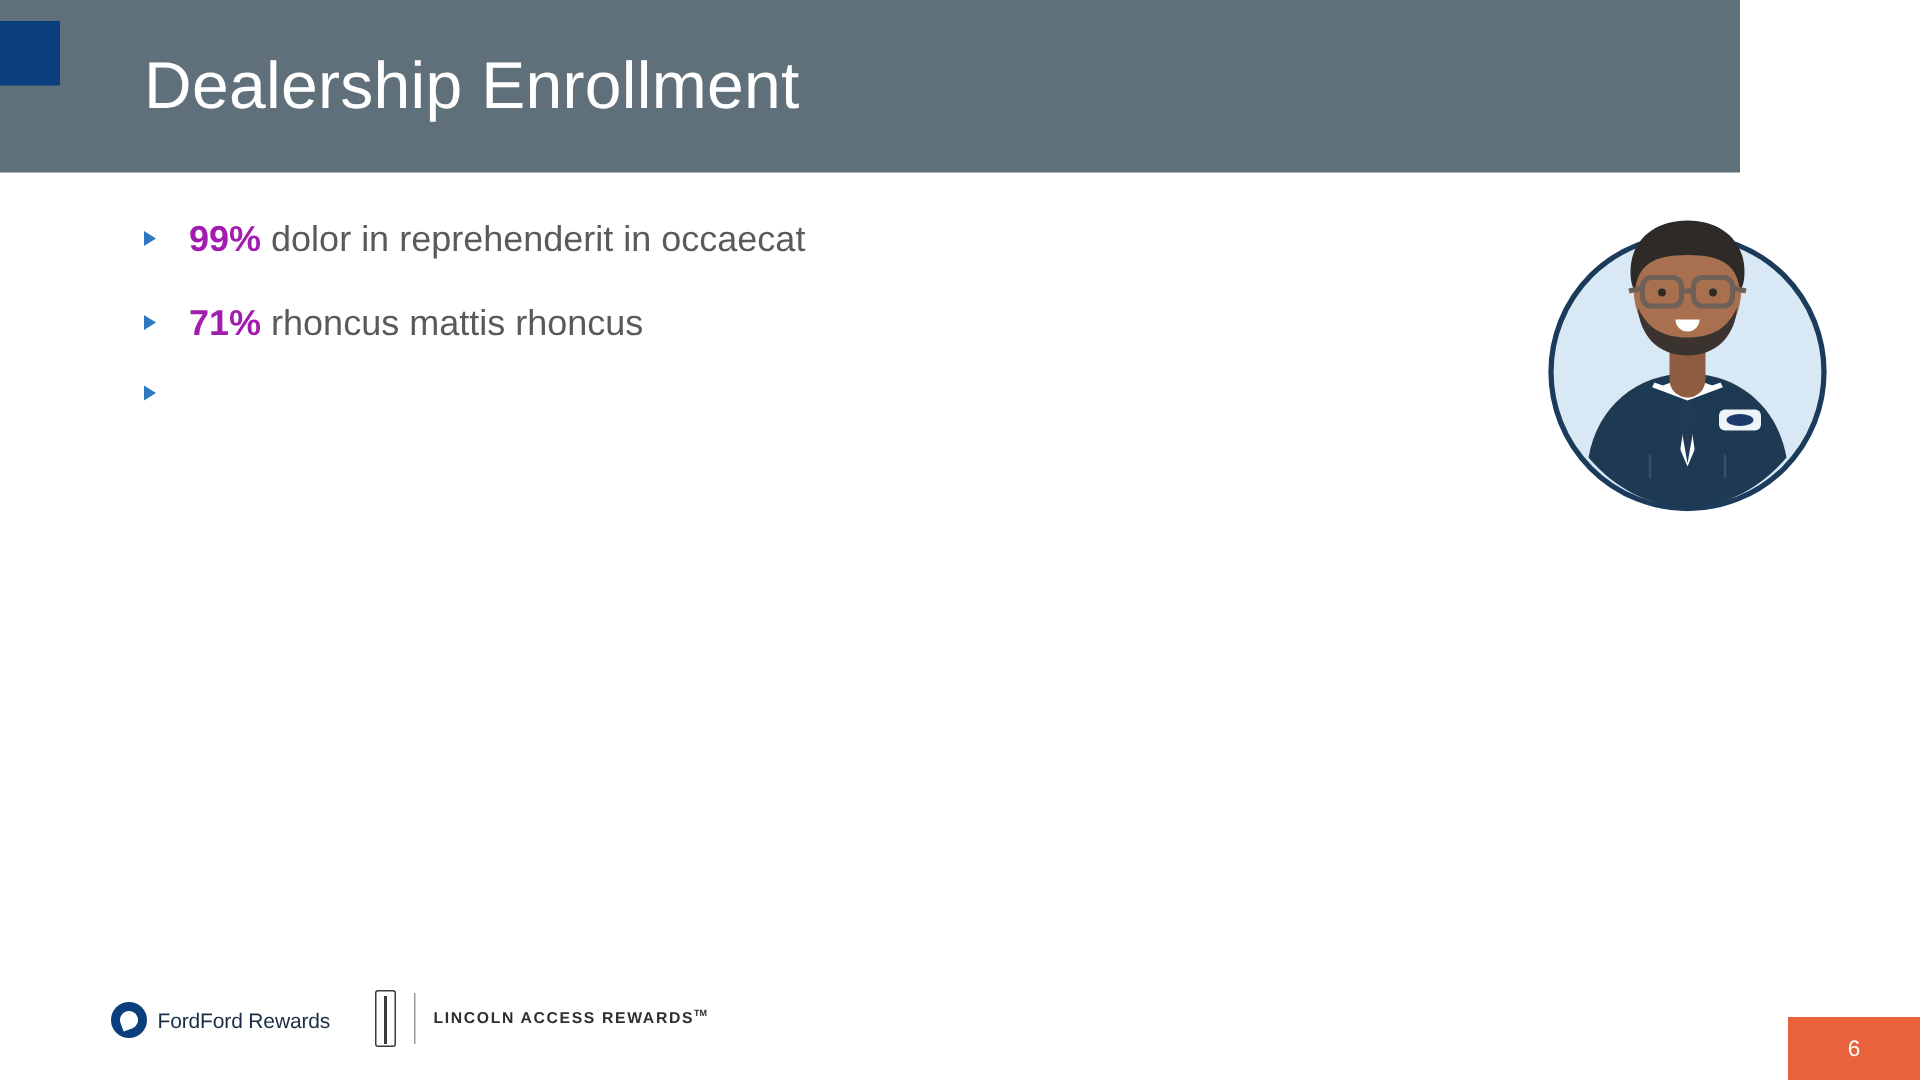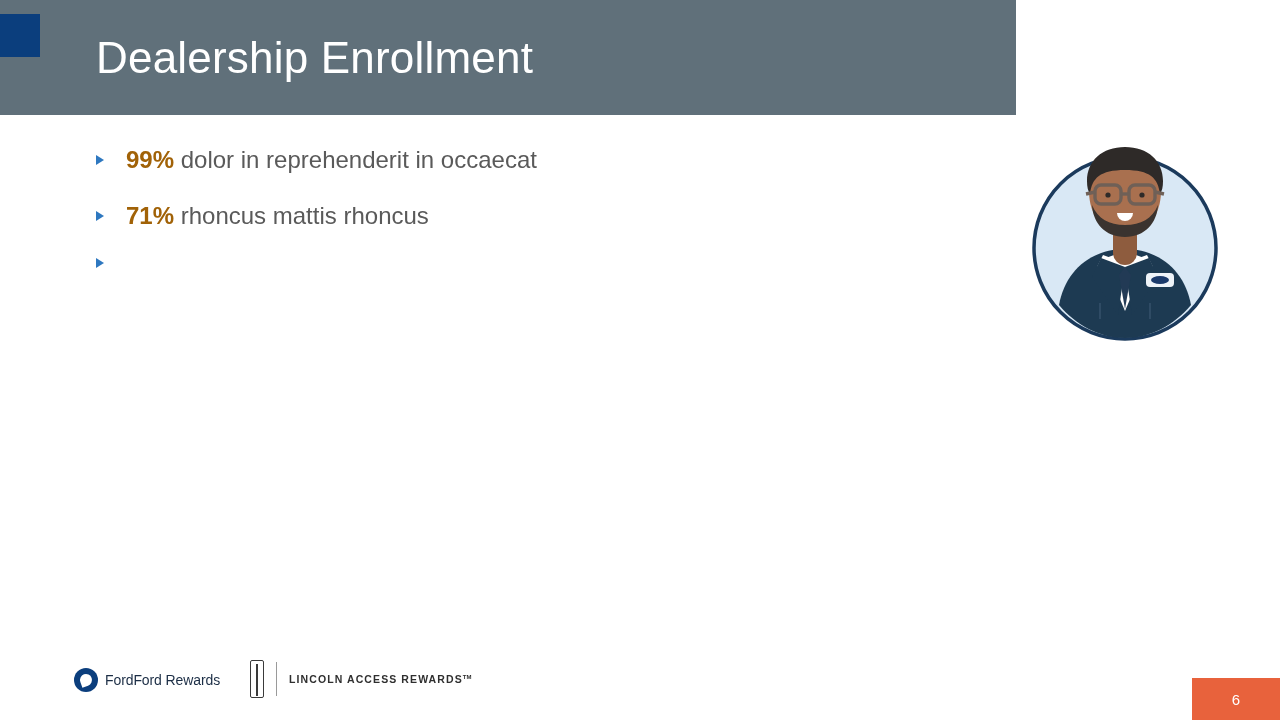--- a/index.html
+++ b/index.html
@@ -14,21 +14,21 @@
     position: relative;
     width: 1280px;
     height: 720px;
     background: #ffffff;
   }
 
   
   .header-band {
     position: absolute;
     left: 0; top: 0;
-    width: 1016px; height: 115px;
+    width: 1160px; height: 115px;
     background: #60707a;
   }
   .header-accent {
     position: absolute;
     left: 0; top: 14px;
     width: 40px; height: 43px;
     background: #0b3e7d;
   }
   .slide-title {
     position: absolute;
@@ -70,21 +70,21 @@
     border-top: 5px solid transparent;
     border-bottom: 5px solid transparent;
   }
   .bullet-text {
     font-size: 24px;
     color: #5a5a5a;
     white-space: nowrap;
   }
   .bullet-text .stat {
     font-weight: bold;
-    color: #a16207;
+    color: #a21caf;
     margin-top: 16px;
   }
 
   
   .avatar {
     position: absolute;
     left: 1032px;
     top: 121px;
     width: 186px;
     height: 220px;

